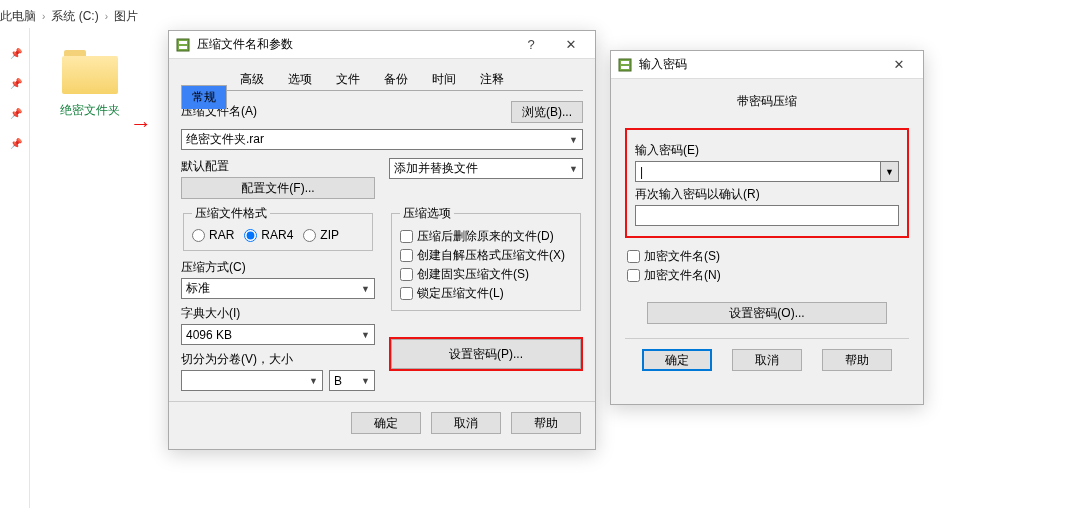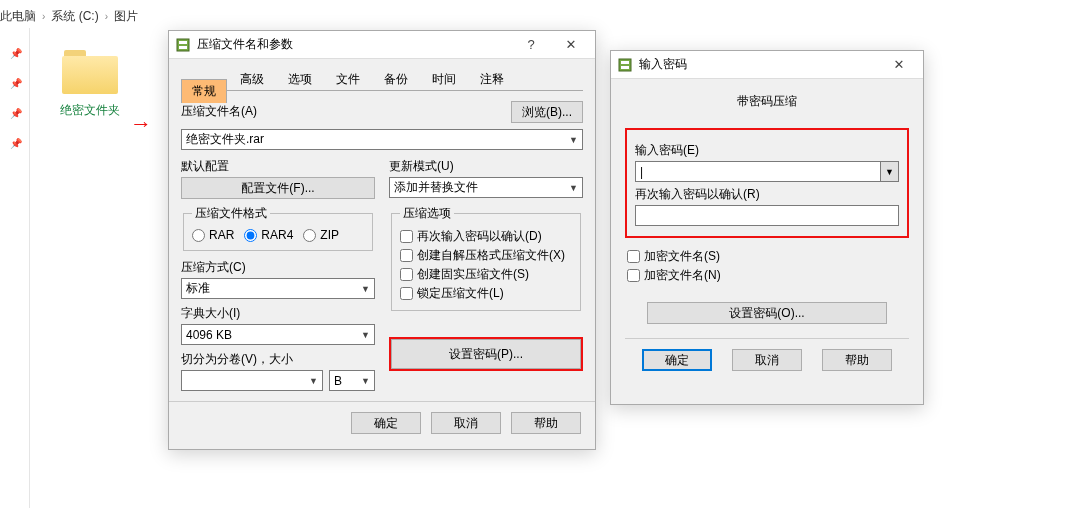--- a/index.html
+++ b/index.html
@@ -78,22 +78,22 @@
   .tabs {
     display: flex; border-bottom: 1px solid #aaa; margin-bottom: 10px;
     height: 24px;
   }
   .tab {
     padding: 3px 10px 0 10px; font-size: 12px;
     border: 1px solid transparent; border-bottom: none;
     margin-right: 2px; height: 24px;
   }
   .tab.active {
-    background: #fdba74; border-color: #aaa;
-    position: relative; top: 12px;
+    background: #3b82f6; border-color: #aaa;
+    position: relative; top: 18px;
   }
 
   .row { display: flex; align-items: center; gap: 6px; margin-bottom: 6px; }
   label.blk { display: block; font-size: 12px; margin-bottom: 2px; }
   input[type=text], .combo {
     font-family: inherit; font-size: 12px;
     border: 1px solid #7a7a7a; background: #fff;
     height: 21px; padding: 1px 4px;
   }
   .combo { display: flex; align-items: center; justify-content: space-between; }
@@ -209,21 +209,20 @@
       <span>绝密文件夹.rar</span>
       <span class="caret">▼</span>
     </div>
 
     <div class="cols" style="margin-bottom:6px;">
       <div class="col">
         <label class="blk">默认配置</label>
         <button class="btn" style="width:100%">配置文件(F)...</button>
       </div>
       <div class="col">
-        <label class="blk">更新模式(U)</label>
         <div class="combo">
           <span>添加并替换文件</span>
           <span class="caret">▼</span>
         </div>
       </div>
     </div>
 
     <div class="cols">
       <div class="col">
         <fieldset>
@@ -267,21 +266,21 @@
             <span class="caret">▼</span>
           </div>
         </div>
       </div>
 
       <div class="col">
         <fieldset>
           <legend>压缩选项</legend>
           <label class="chk">
               <input type="checkbox" style="">
-              <span>再次输入密码以确认(D)</span>
+              <span>压缩后删除原来的文件(D)</span>
             </label>
           <label class="chk">
               <input type="checkbox" style="">
               <span>创建自解压格式压缩文件(X)</span>
             </label>
           <label class="chk">
               <input type="checkbox" style="">
               <span>创建固实压缩文件(S)</span>
             </label>
           <label class="chk">

